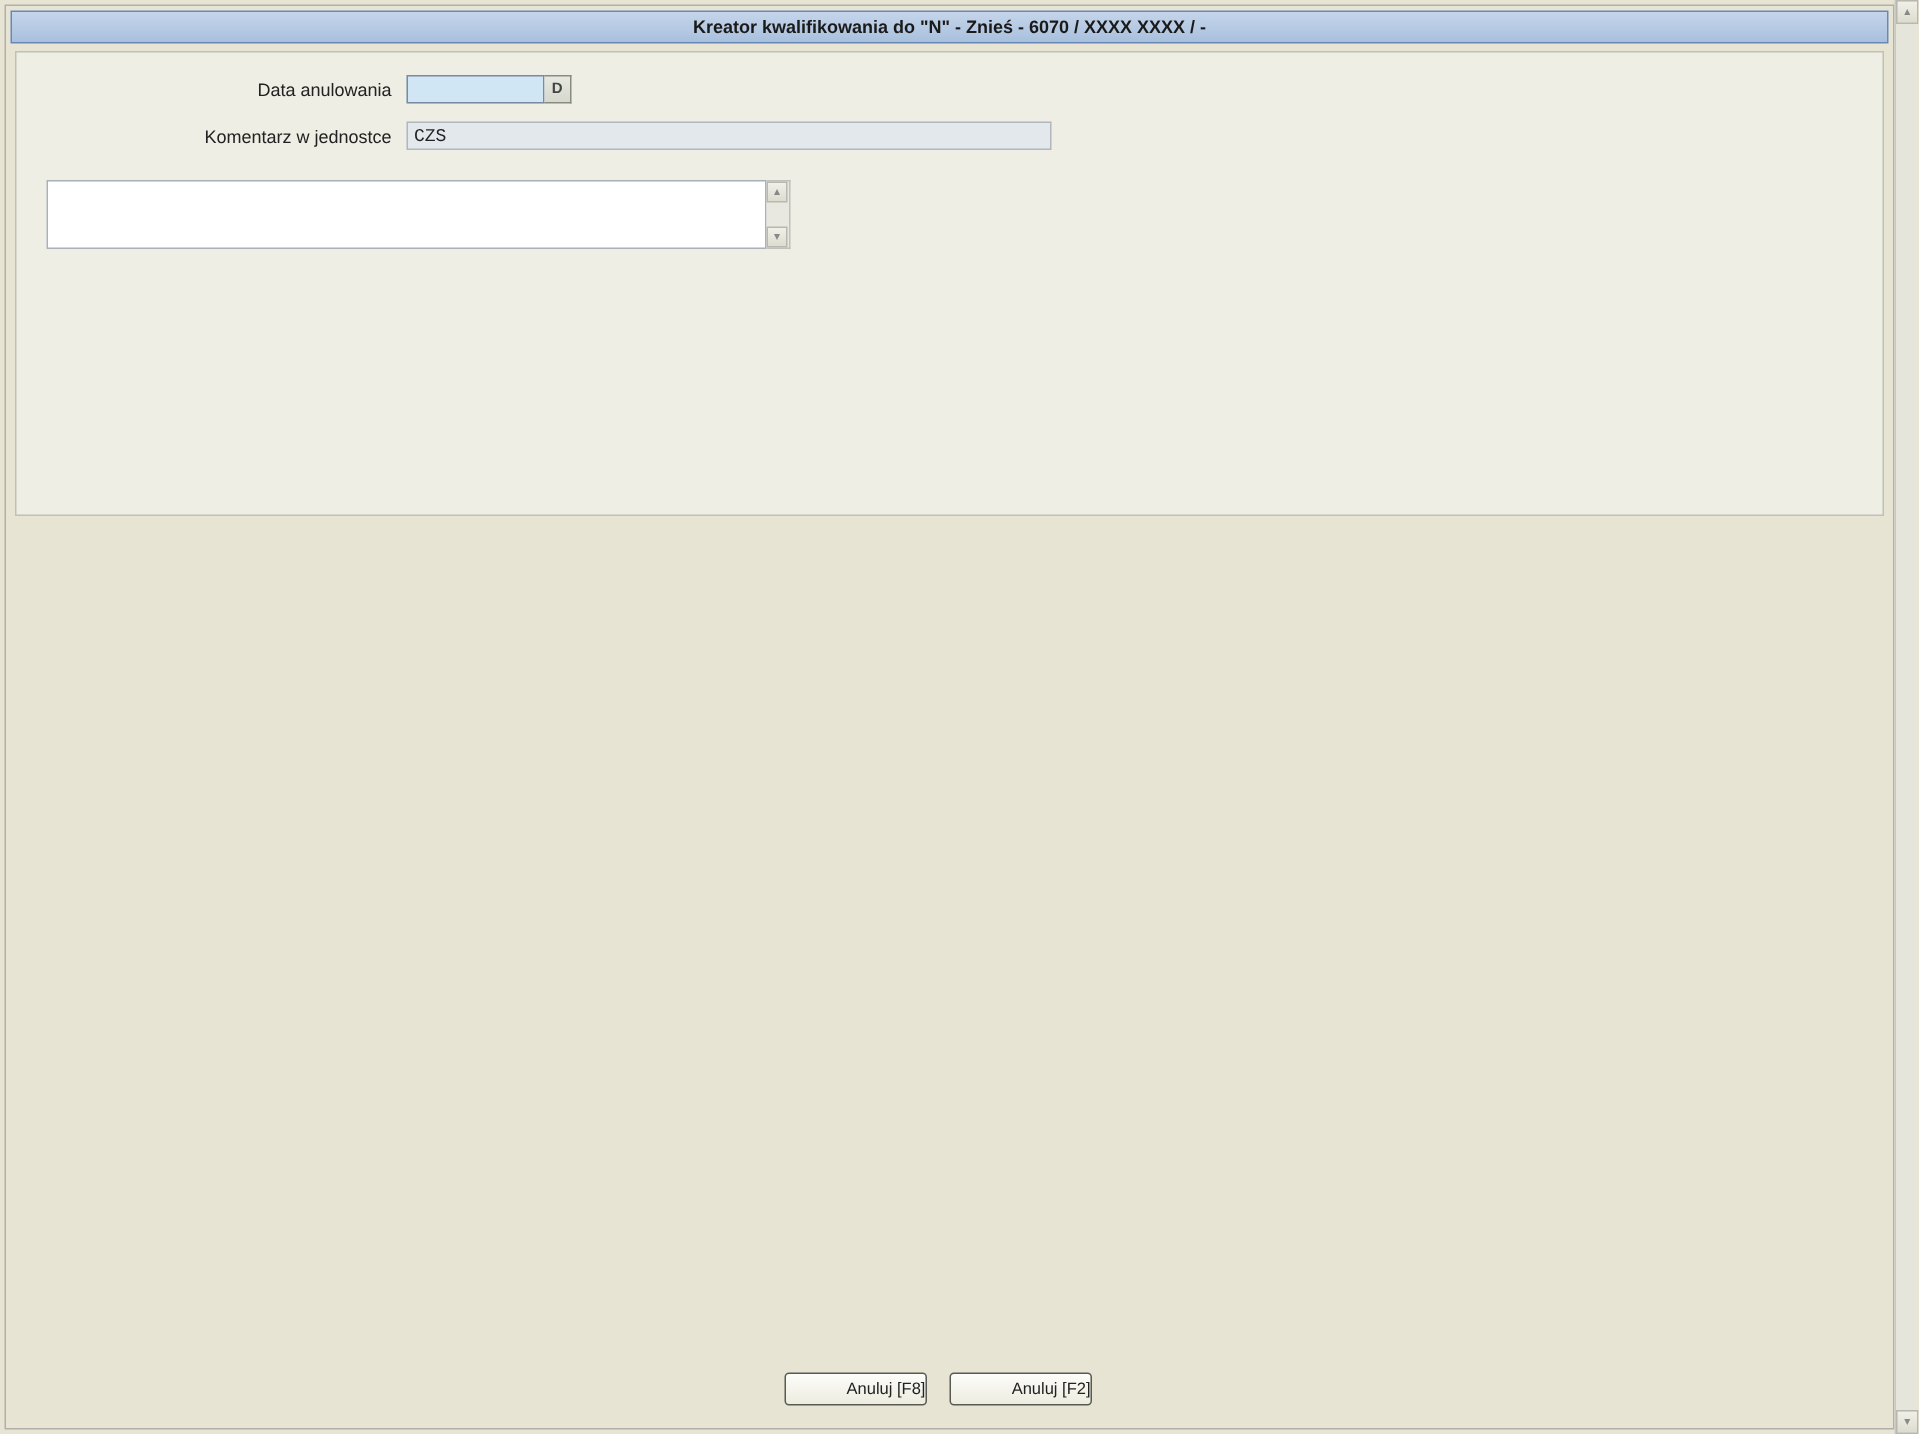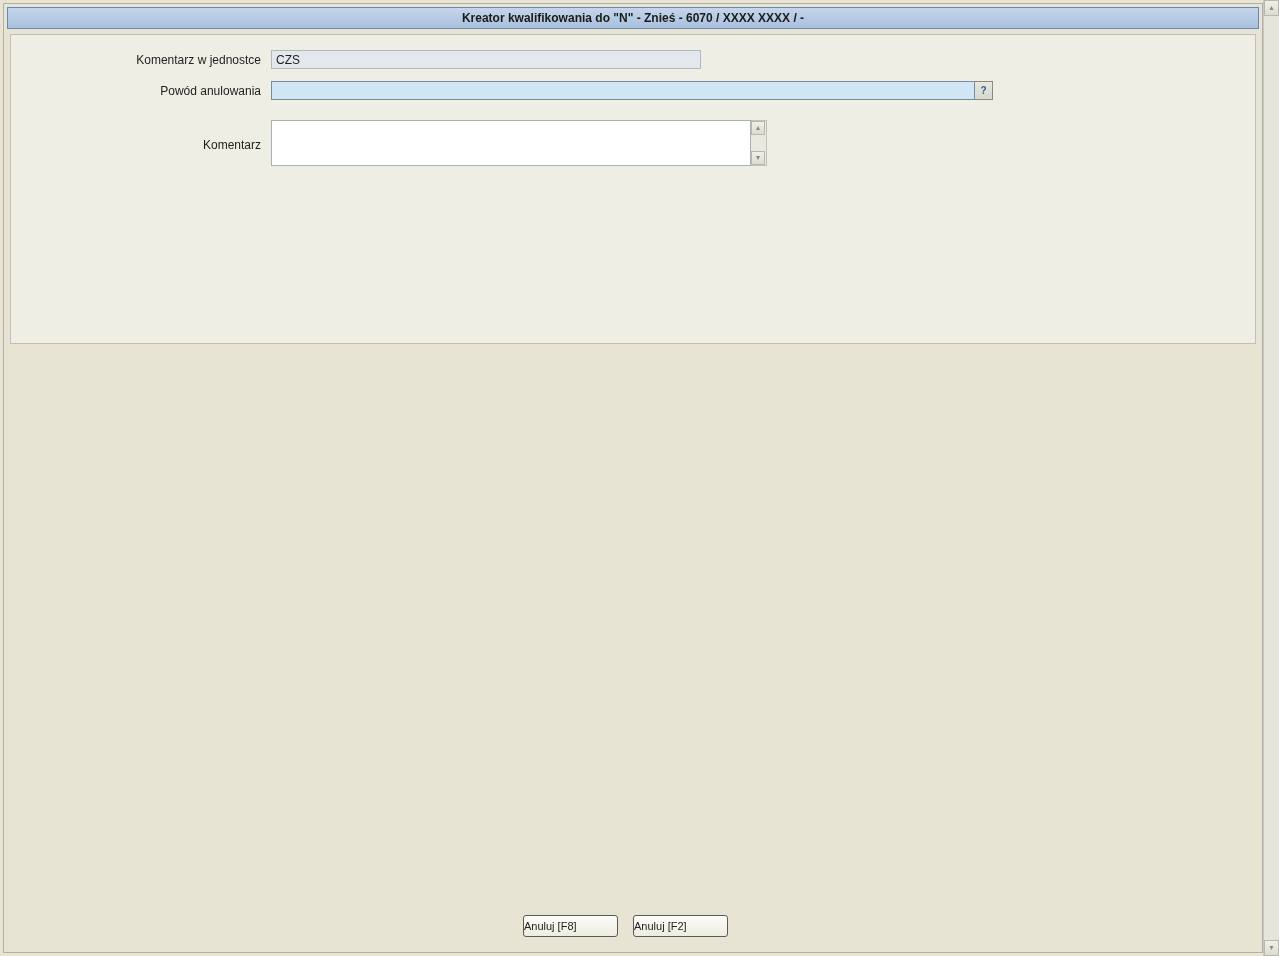--- a/index.html
+++ b/index.html
@@ -83,20 +83,21 @@
       line-height: 17px;
     }
     .readonly-input {
       width: 430px;
       height: 19px;
       background: #e2e8eb;
       border: 1px solid #b0b8be;
       font-size: 12px;
       padding: 1px 4px;
       color: #222;
+      font-family: Liberation Mono, monospace;
     }
     .reason-field-wrap {
       display: flex;
       align-items: stretch;
     }
     .reason-input {
       width: 704px;
       height: 19px;
       background: #d1e6f4;
       border: 1px solid #7a8aa0;
@@ -169,21 +170,21 @@
       width: 95px;
       height: 22px;
       background: linear-gradient(to bottom, #fdfdfa, #ececdf);
       border: 1px solid #5a5a55;
       border-radius: 3px;
       font-size: 11px;
       color: #222;
       cursor: pointer;
       margin: 0 6px;
       line-height: 19px;
-      text-align: left;
+      text-align: right;
       font-family: Tahoma, Verdana, Arial, sans-serif;
     }
     .outer-scrollbar {
       position: absolute;
       right: 0;
       top: 0;
       bottom: 0;
       width: 16px;
       background: #e5e5dc;
       border-left: 1px solid #c8c8c0;
@@ -207,36 +208,35 @@
 <body>
 
 <div class="app-container">
 
   <div class="title-bar">
     <span>Kreator kwalifikowania do "N" - Znieś - 6070 / XXXX XXXX / -</span>
   </div>
 
   <div class="form-panel">
 
+    <div class="form-row">
+      <div class="form-label">Data anulowania</div>
+      <div class="date-field-wrap">
+        <input type="text" class="date-input" value="" style="">
+        <div class="date-btn">D</div>
+      </div>
+    </div>
 
     <div class="form-row">
       <div class="form-label">Komentarz w jednostce</div>
       <input type="text" class="readonly-input" readonly="" value="CZS" style="">
     </div>
 
-    <div class="form-row">
-      <div class="form-label">Powód anulowania</div>
-      <div class="reason-field-wrap">
-        <input type="text" class="reason-input" value="" style="">
-        <div class="reason-btn">?</div>
-      </div>
-    </div>
 
     <div class="form-row comment-row">
-      <div class="form-label">Komentarz</div>
       <div class="textarea-wrap">
         <textarea class="comment-textarea" style=""></textarea>
         <div class="scrollbar-stub">
           <div class="scroll-arrow">▴</div>
           <div class="scroll-arrow">▾</div>
         </div>
       </div>
     </div>
 
   </div>

